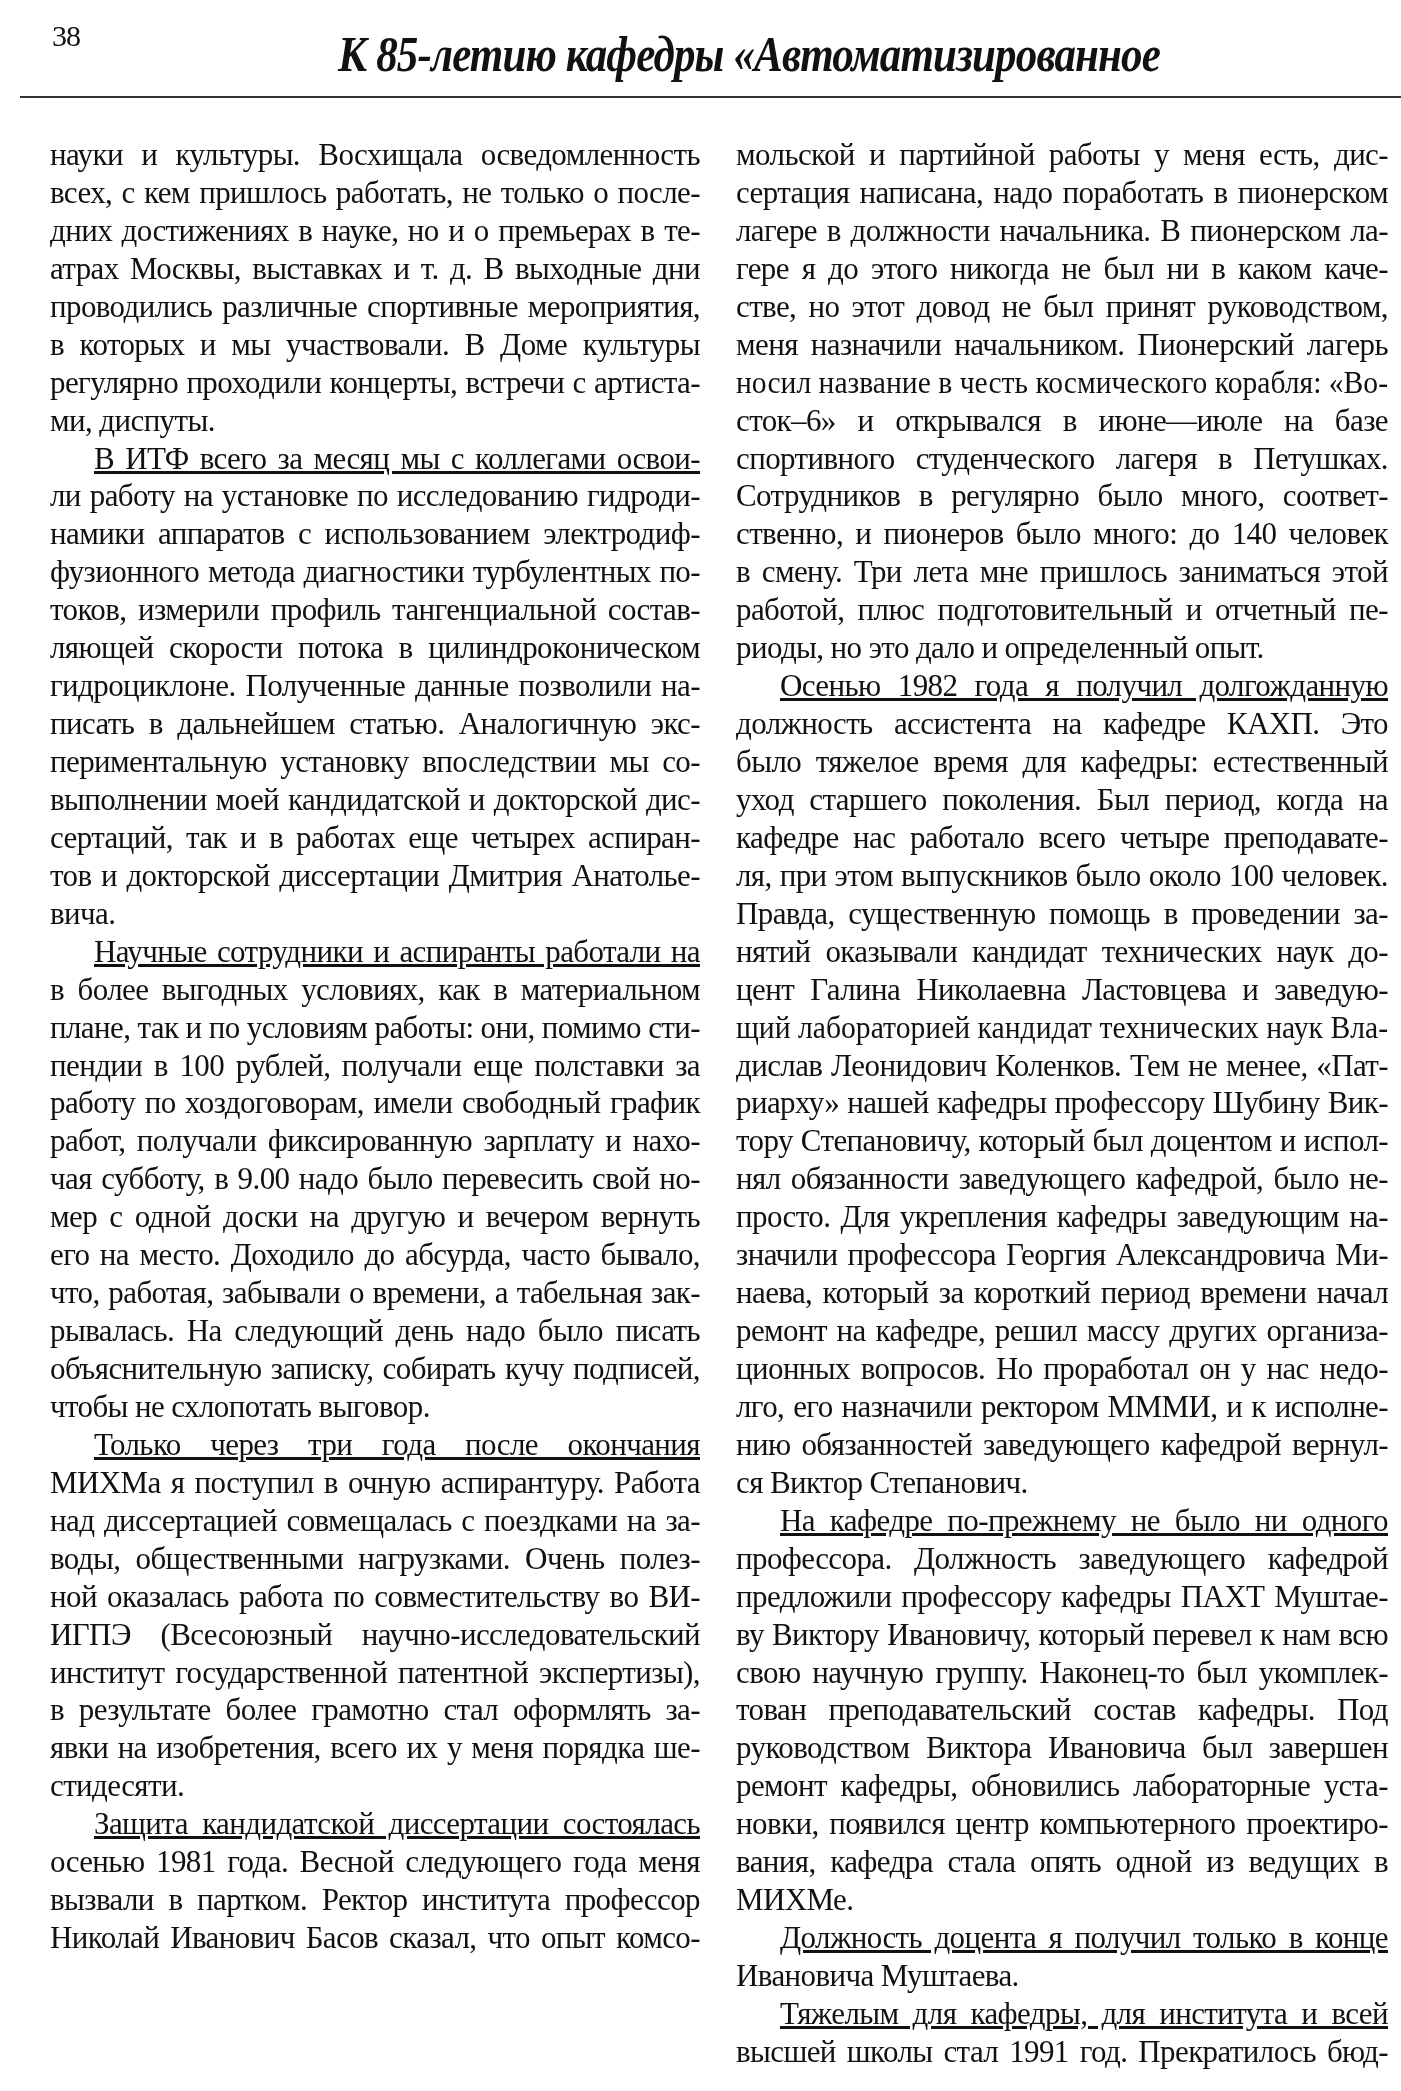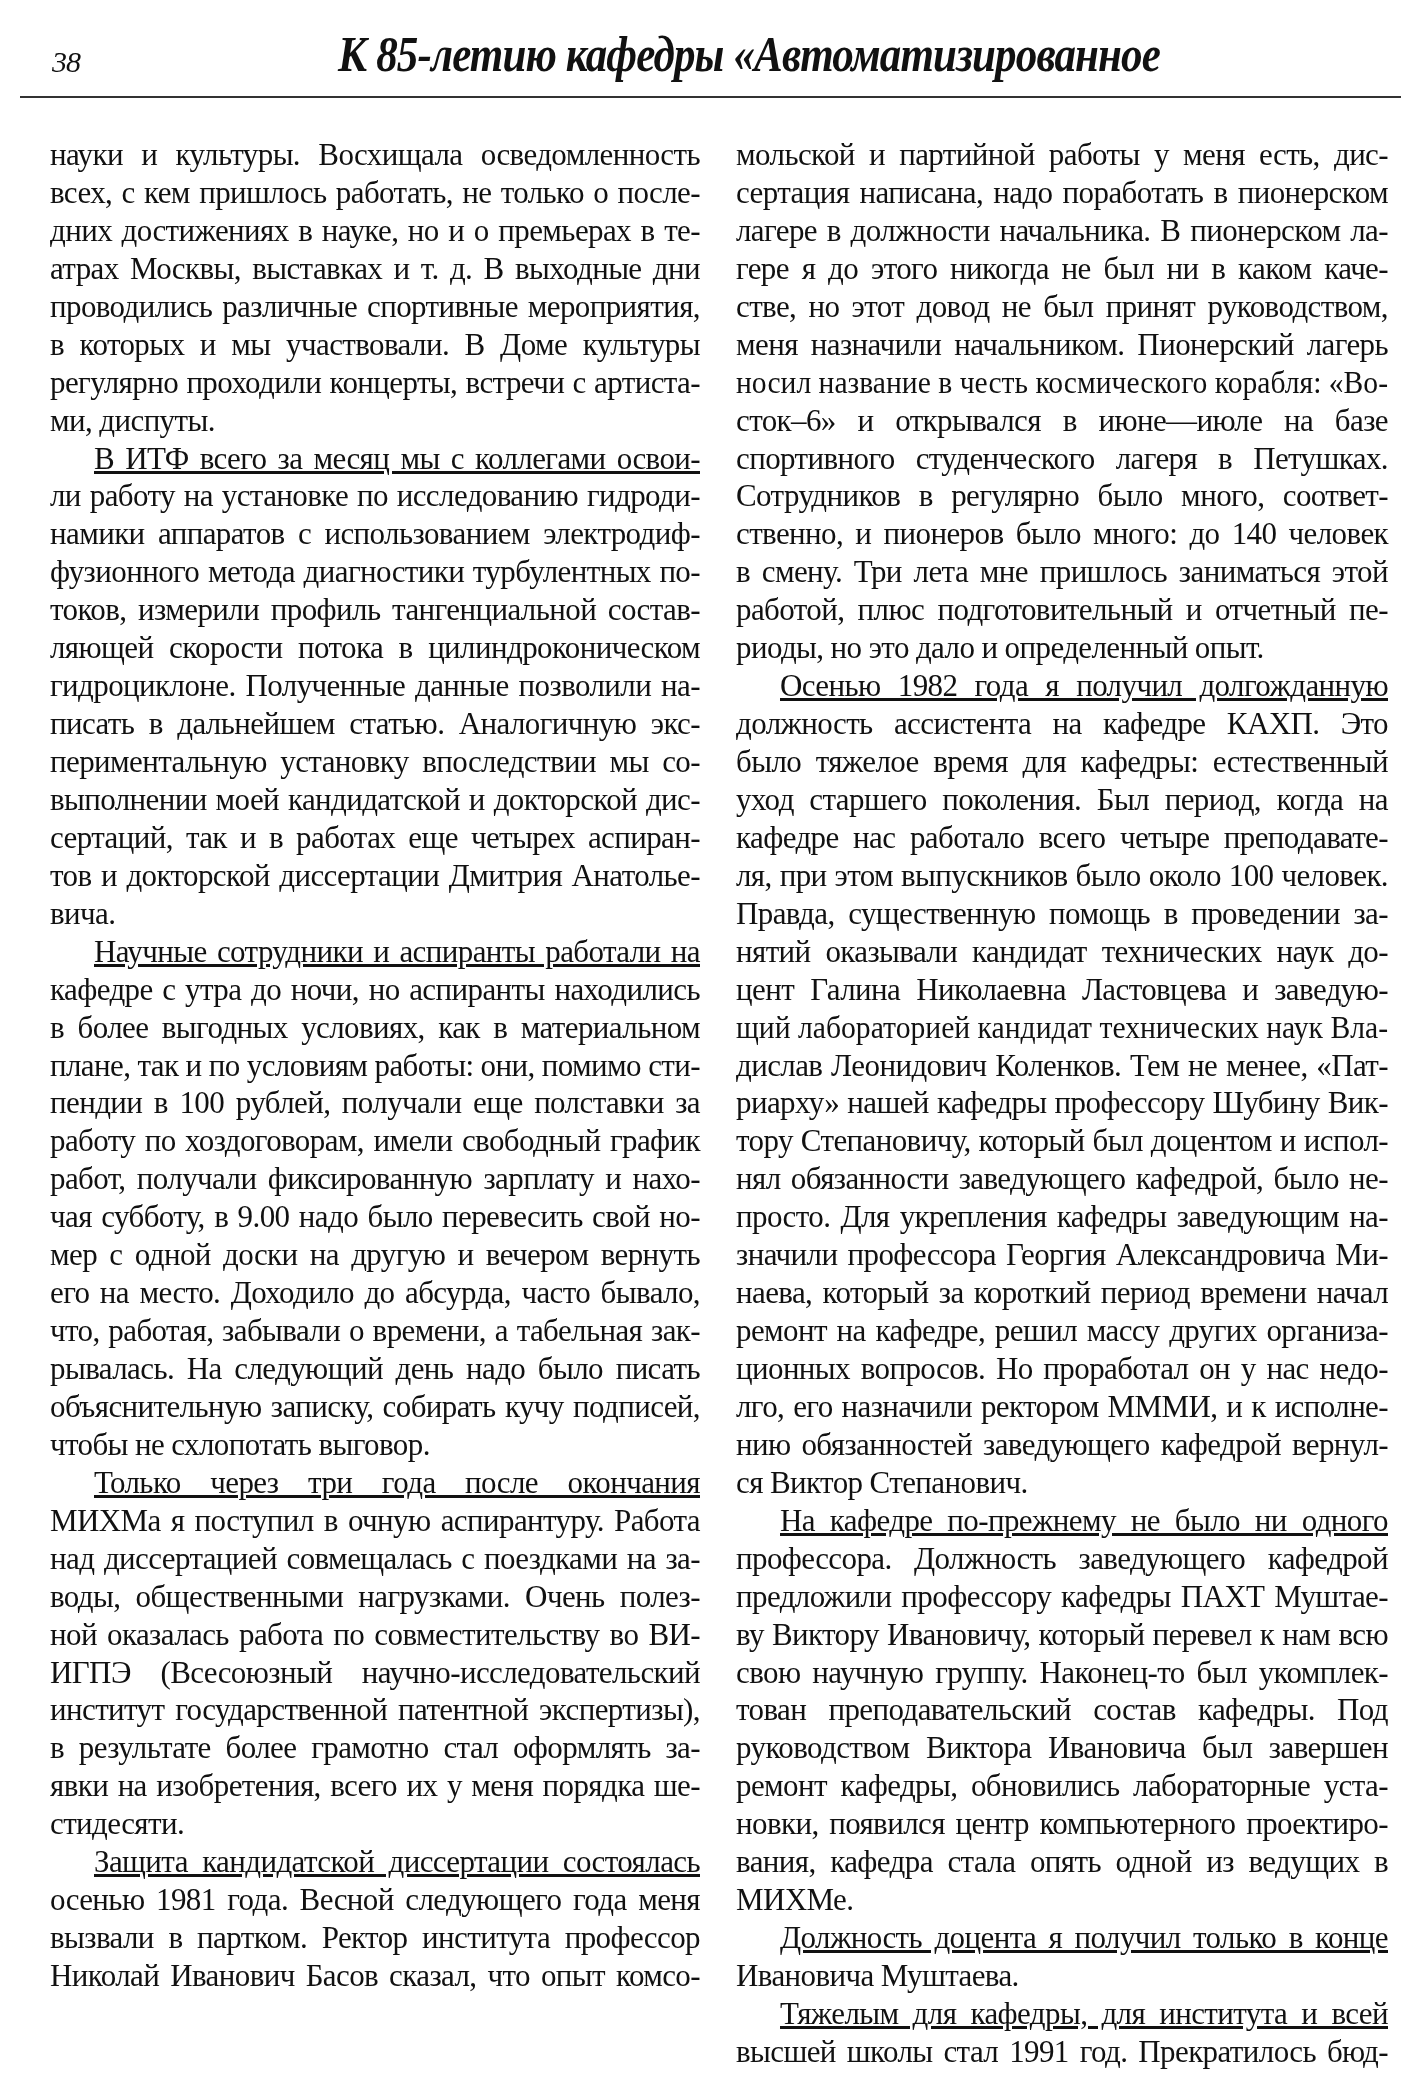--- a/index.html
+++ b/index.html
@@ -1,22 +1,22 @@
 <!DOCTYPE html>
 <html><head>
 <meta charset="utf-8">
 <style>
   html, body { margin: 0; padding: 0; background: #ffffff; }
   body {
     width: 1401px; height: 2091px; position: relative; overflow: hidden;
     font-family: "Liberation Serif", "DejaVu Serif", serif; color: #111;
   }
   .page-number {
-    position: absolute; left: 52px; top: 42px;
-    font-size: 30px; line-height: 40px; letter-spacing: -1px; font-style: italic;
+    position: absolute; left: 52px; top: 16px;
+    font-size: 30px; line-height: 40px; letter-spacing: -1px;
   }
   .running-header {
     position: absolute; left: 338px; top: 22px; width: 1070px;
     font-size: 50px; line-height: 64px; font-style: italic; font-weight: bold;
     white-space: nowrap; letter-spacing: -1px; transform: scaleX(0.86); transform-origin: left center;
   }
   .header-rule {
     position: absolute; left: 20px; right: 0px; top: 96px; height: 2px; background: #333;
   }
   .column {
@@ -55,21 +55,20 @@
     <span class="line">токов, измерили профиль тангенциальной состав-</span>
     <span class="line">ляющей скорости потока в цилиндроконическом</span>
     <span class="line">гидроциклоне. Полученные данные позволили на-</span>
     <span class="line">писать в дальнейшем статью. Аналогичную экс-</span>
     <span class="line">периментальную установку впоследствии мы со-</span>
     <span class="line">выполнении моей кандидатской и докторской дис-</span>
     <span class="line">сертаций, так и в работах еще четырех аспиран-</span>
     <span class="line">тов и докторской диссертации Дмитрия Анатолье-</span>
     <span class="line last">вича.</span>
     <span class="line indent">Научные сотрудники и аспиранты работали на</span>
-    <span class="line">кафедре с утра до ночи, но аспиранты находились</span>
     <span class="line">в более выгодных условиях, как в материальном</span>
     <span class="line">плане, так и по условиям работы: они, помимо сти-</span>
     <span class="line">пендии в 100 рублей, получали еще полставки за</span>
     <span class="line">работу по хоздоговорам, имели свободный график</span>
     <span class="line">работ, получали фиксированную зарплату и нахо-</span>
     <span class="line">чая субботу, в 9.00 надо было перевесить свой но-</span>
     <span class="line">мер с одной доски на другую и вечером вернуть</span>
     <span class="line">его на место. Доходило до абсурда, часто бывало,</span>
     <span class="line">что, работая, забывали о времени, а табельная зак-</span>
     <span class="line">рывалась. На следующий день надо было писать</span>

